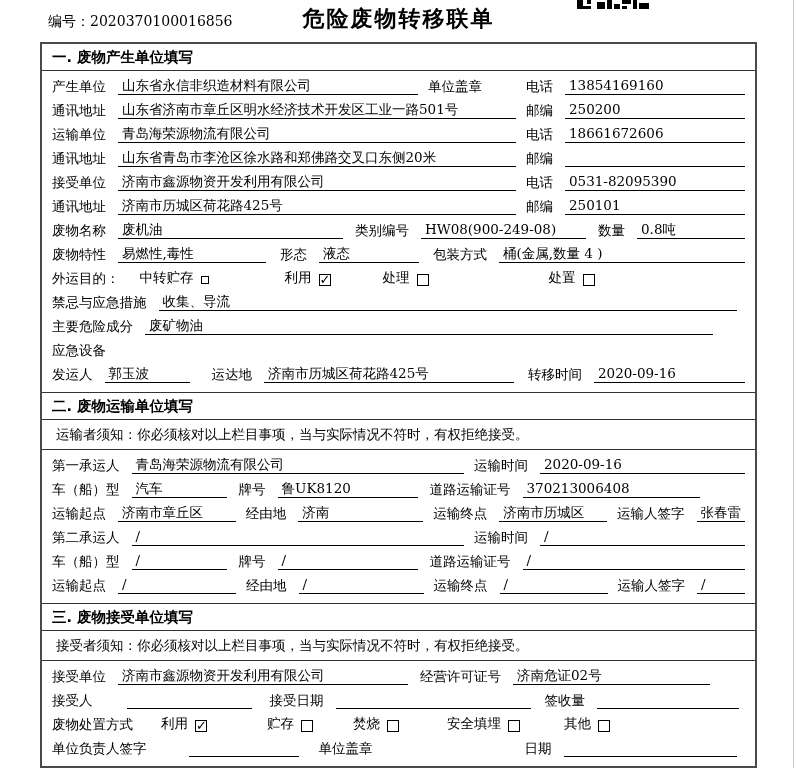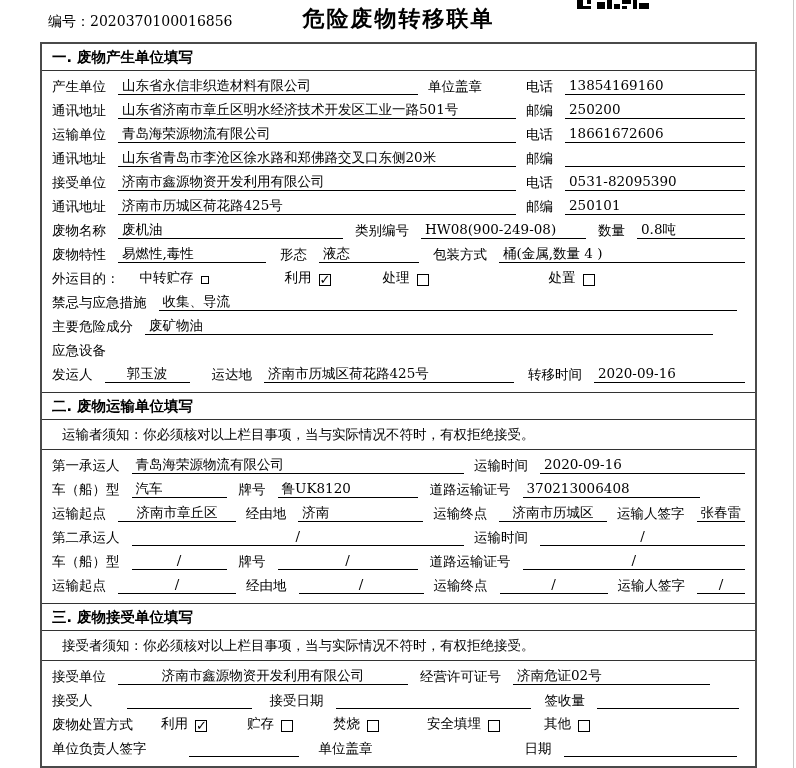--- a/index.html
+++ b/index.html
@@ -14,27 +14,27 @@
     font-size:22px; font-weight:bold; letter-spacing:2px;
     font-family:"DejaVu Sans","Liberation Sans",sans-serif; }
   .qr-frag { position:absolute; right:106px; top:0; width:74px; height:11px; }
   
   .form { border:2px solid #4a4a4a; width:717px; }
   .sec-header { font-weight:bold; font-size:14.5px; padding:4px 10px 3px;
     border-bottom:1px solid #333;
     font-family:"DejaVu Sans","Liberation Sans",sans-serif; }
   .block { padding:3px 10px 6px; }
   .block.bb { border-bottom:1px solid #333; }
-  .notice { font-size:13.5px; padding:6px 20px 5px; border-bottom:1px solid #333; }
+  .notice { font-size:13.5px; padding:6px 14px 5px; border-bottom:1px solid #333; }
   .row { display:flex; align-items:flex-end; height:24px; font-size:13.5px; padding-bottom:3px; }
   .lbl { white-space:nowrap; margin-right:12px; line-height:17px; }
   .u { display:inline-block; border-bottom:1px solid #000; line-height:17px;
        min-height:17px; padding:0 4px; white-space:nowrap; overflow:hidden; }
   .grow { flex:1 1 auto; }
-  .ctr { text-align:center; }
+  .ctr { text-align:left; }
   .ml-auto { margin-left:auto; }
   
   .cb { display:inline-block; width:12px; height:12px; border:1px solid #000;
         margin-left:7px; position:relative; top:0; flex:none; align-self:center; margin-top:3px; }
   .cb.sm { width:8px; height:8px; }
   .cb.checked::after { content:"✓"; position:absolute; left:0; top:-3px; font-size:13px;
         font-family:"DejaVu Sans","Liberation Sans",sans-serif; }
   .opt { display:flex; align-items:flex-end;font-family:Liberation Mono, monospace; }
   .opt .lbl { margin-right:0; }
 </style>
@@ -249,21 +249,21 @@
         <span class="lbl" style="margin-left:14px">签收量</span>
         <span class="u grow" style="margin-right:6px"></span>
       </div>
 
       <div class="row">
         <span class="lbl">废物处置方式</span>
         <span class="opt" style="margin-left:16px">
             <span class="lbl">利用</span>
             <span class="cb checked"></span>
           </span>
-        <span class="opt" style="margin-left:40px">
+        <span class="opt" style="margin-left:60px">
             <span class="lbl">贮存</span>
             <span class="cb"></span>
           </span>
         <span class="opt" style="margin-left:40px">
             <span class="lbl">焚烧</span>
             <span class="cb"></span>
           </span>
         <span class="opt" style="margin-left:48px">
             <span class="lbl">安全填埋</span>
             <span class="cb"></span>

